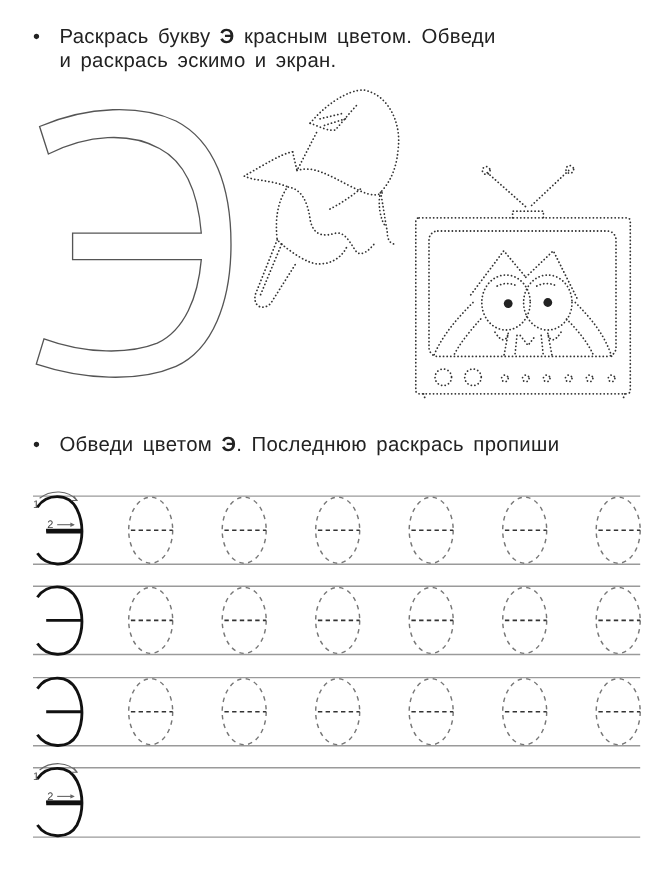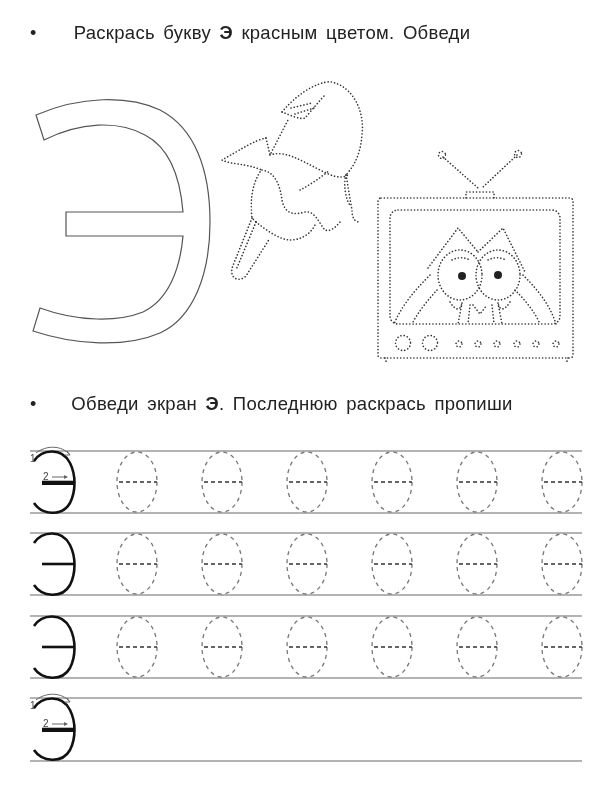--- a/index.html
+++ b/index.html
@@ -1,31 +1,32 @@
 <!DOCTYPE html>
 <html><head>
 <meta charset="utf-8">
 <style>
   html, body { margin: 0; padding: 0; background: #ffffff; }
   body { width: 610px; height: 800px; position: relative; overflow: hidden;
          font-family: "Liberation Sans", sans-serif; color: #222; }
   .task { position: absolute; left: 30px; font-size: 18.5px; line-height: 22px; letter-spacing: 0.3px; word-spacing: 3px; }
   .task .bullet { position: absolute; left: 0; top: 0; font-size: 18px; }
-  .task .text { margin-left: 24px; display: block; text-align: center; }
+  .task .text { margin-left: 24px; display: block; }
   .task b { font-weight: bold; }
   #task1 { top: 22px; width: 460px; }
   #task2 { top: 393px; width: 500px; }
   svg { position: absolute; left: 0; top: 0; }
 </style>
 </head>
 <body>
 
 <div class="task" id="task1">
   <span class="bullet">•</span>
   <span class="text"><span>Раскрась букву </span><b>Э</b><span> красным цветом. Обведи</span></span>
+  <span class="text">и раскрась эскимо и экран.</span>
 </div>
 
 <svg width="610" height="800" viewBox="0 0 610 800">
 
   <g fill="#fff" stroke="#555" stroke-width="1.2">
     <path d="M36,115 C80,96 128,95 160,110 C195,128 210,170 210,222 C210,275 193,318 160,333 C125,348 75,345 33,331 L40,308 C78,322 118,322 143,312 C168,300 180,270 183,236 L66,236 L66,212 L183,212 C180,175 168,147 145,135 C118,120 80,122 44,140 Z"></path>
   </g>
 
   <g fill="none" stroke="#333" stroke-width="1.6" stroke-dasharray="0.1 3.2" stroke-linecap="round">
 
@@ -199,14 +200,14 @@
   </g>
 
   <text x="30" y="462" font-size="10" fill="#444" font-family="Liberation Sans, sans-serif">1</text>
   <text x="43" y="480" font-size="10" fill="#444" font-family="Liberation Sans, sans-serif">2</text>
   <text x="30" y="709" font-size="10" fill="#444" font-family="Liberation Sans, sans-serif">1</text>
   <text x="43" y="727" font-size="10" fill="#444" font-family="Liberation Sans, sans-serif">2</text>
 </svg>
 
 <div class="task" id="task2">
   <span class="bullet">•</span>
-  <span class="text"><span>Обведи экран </span><b>Э</b><span>. Последнюю раскрась пропиши</span></span>
+  <span class="text"><span>Обведи цветом </span><b>Э</b><span>. Последнюю раскрась пропиши</span></span>
 </div>
 
 </body></html>

